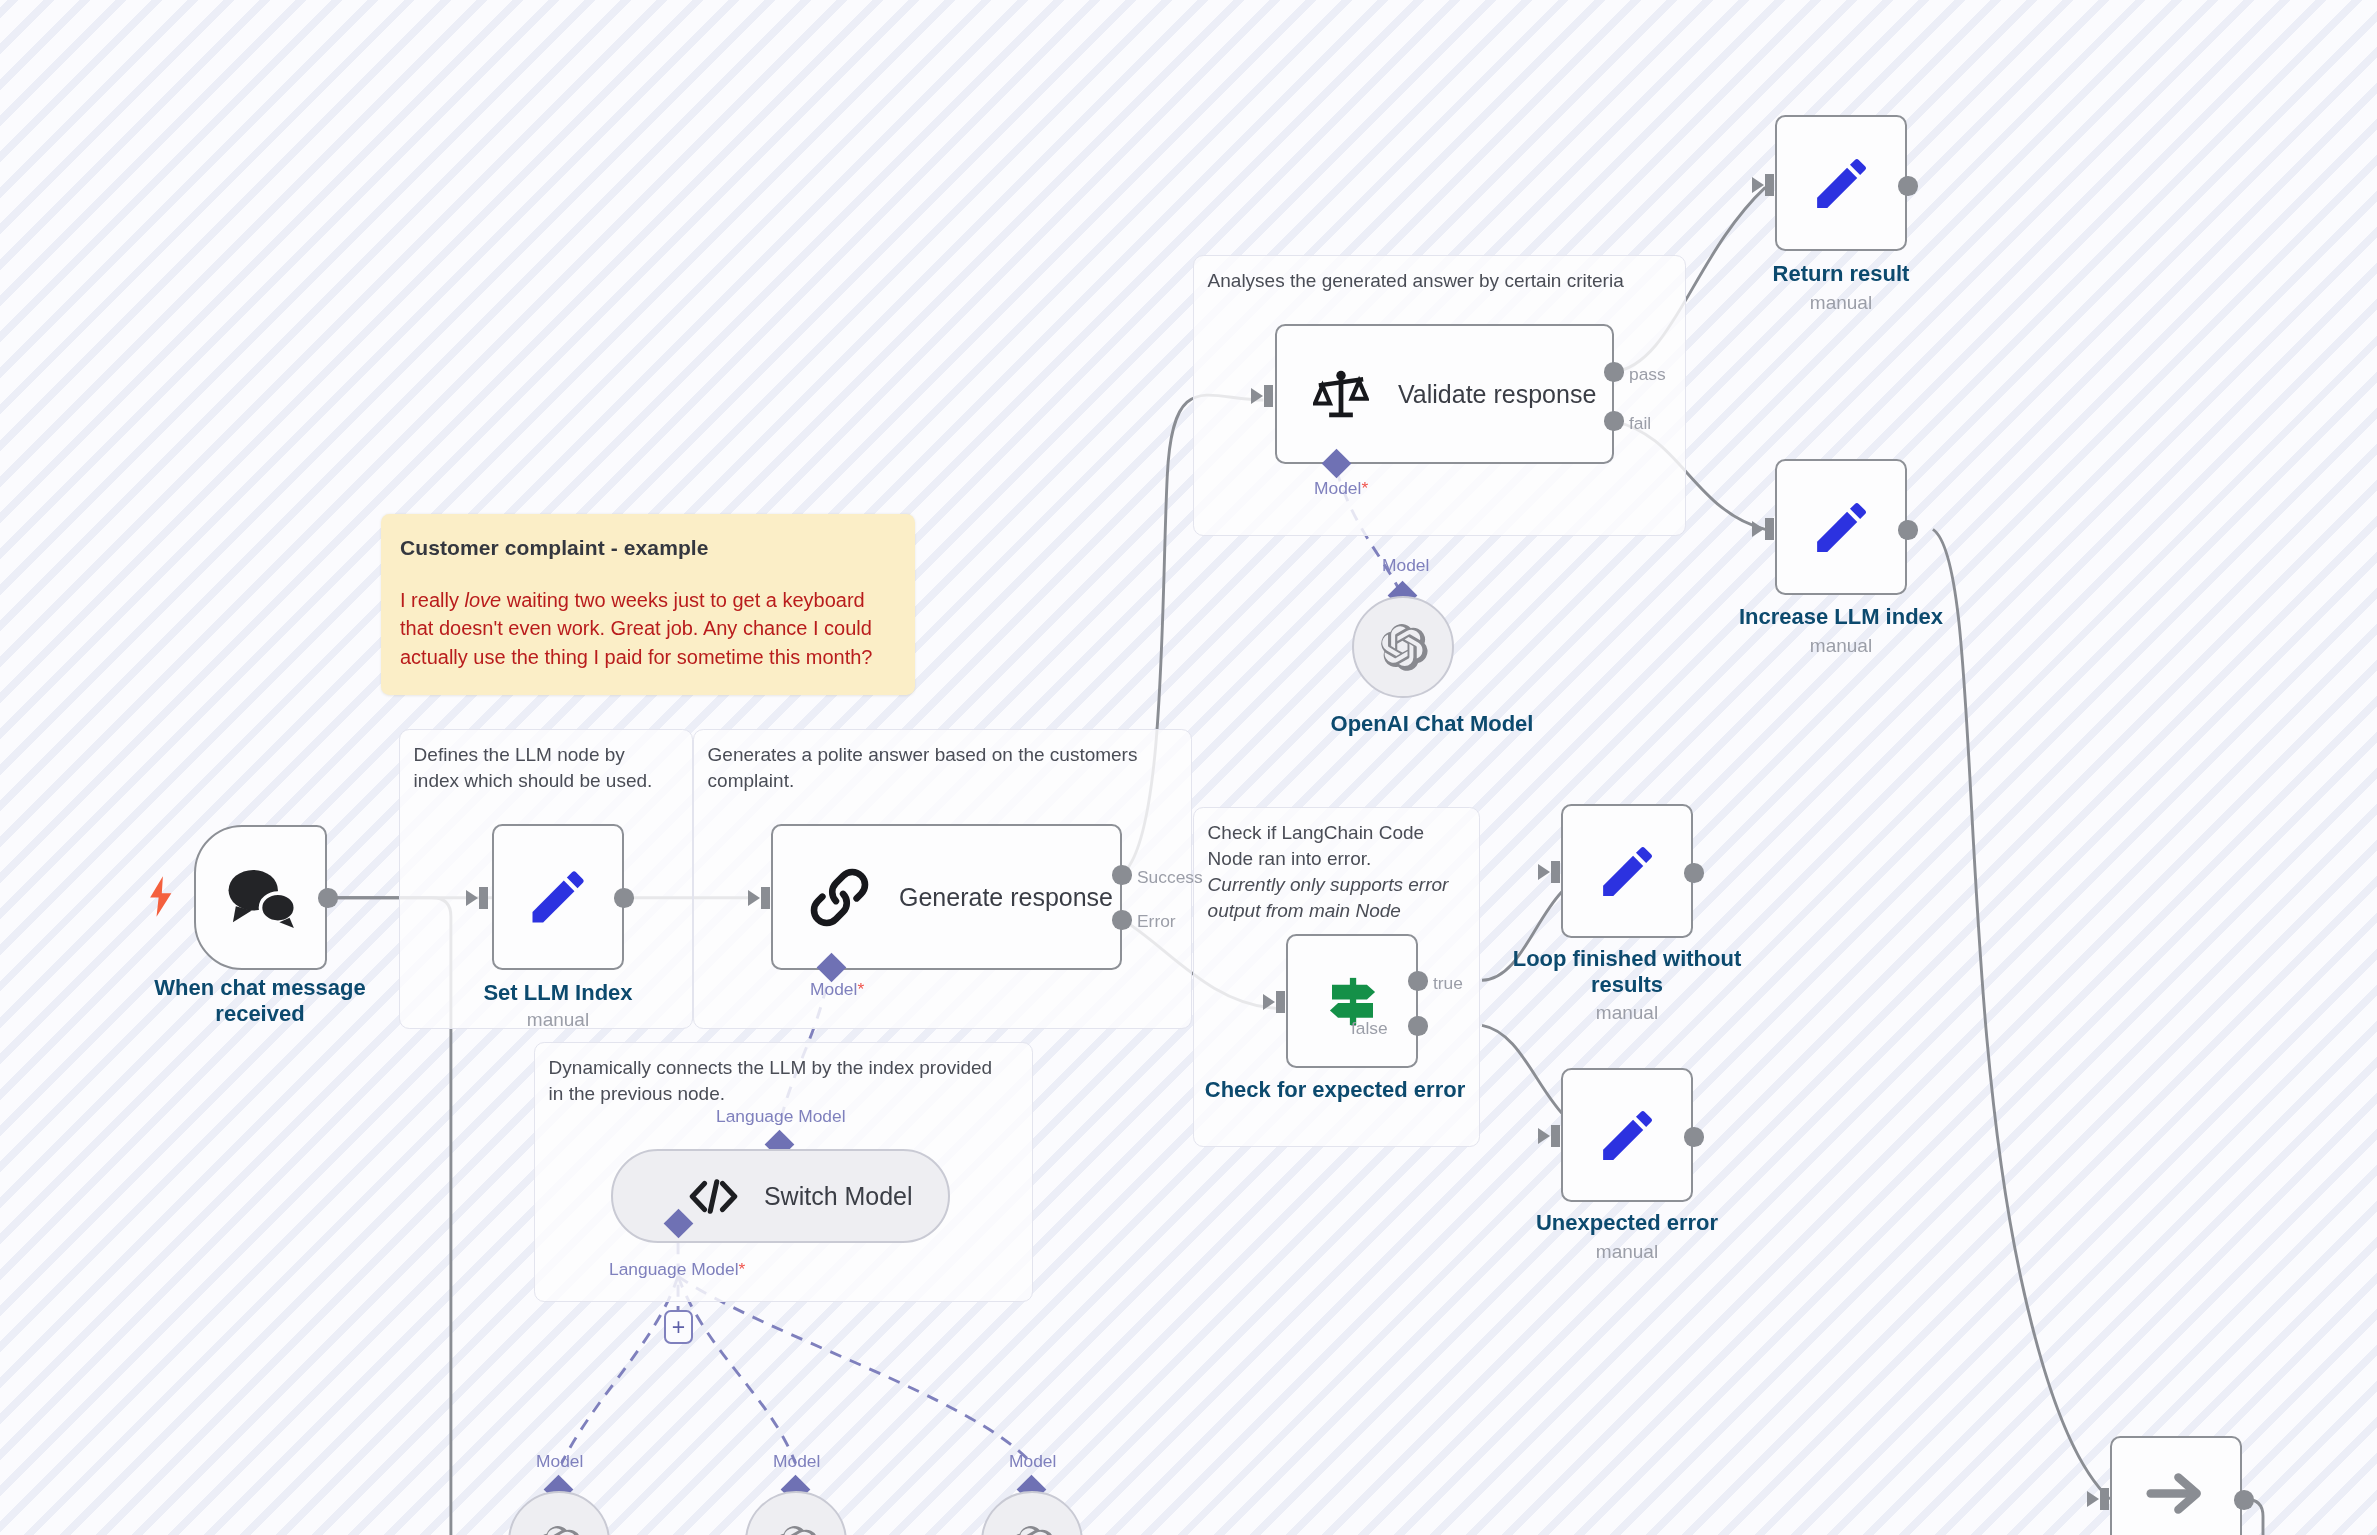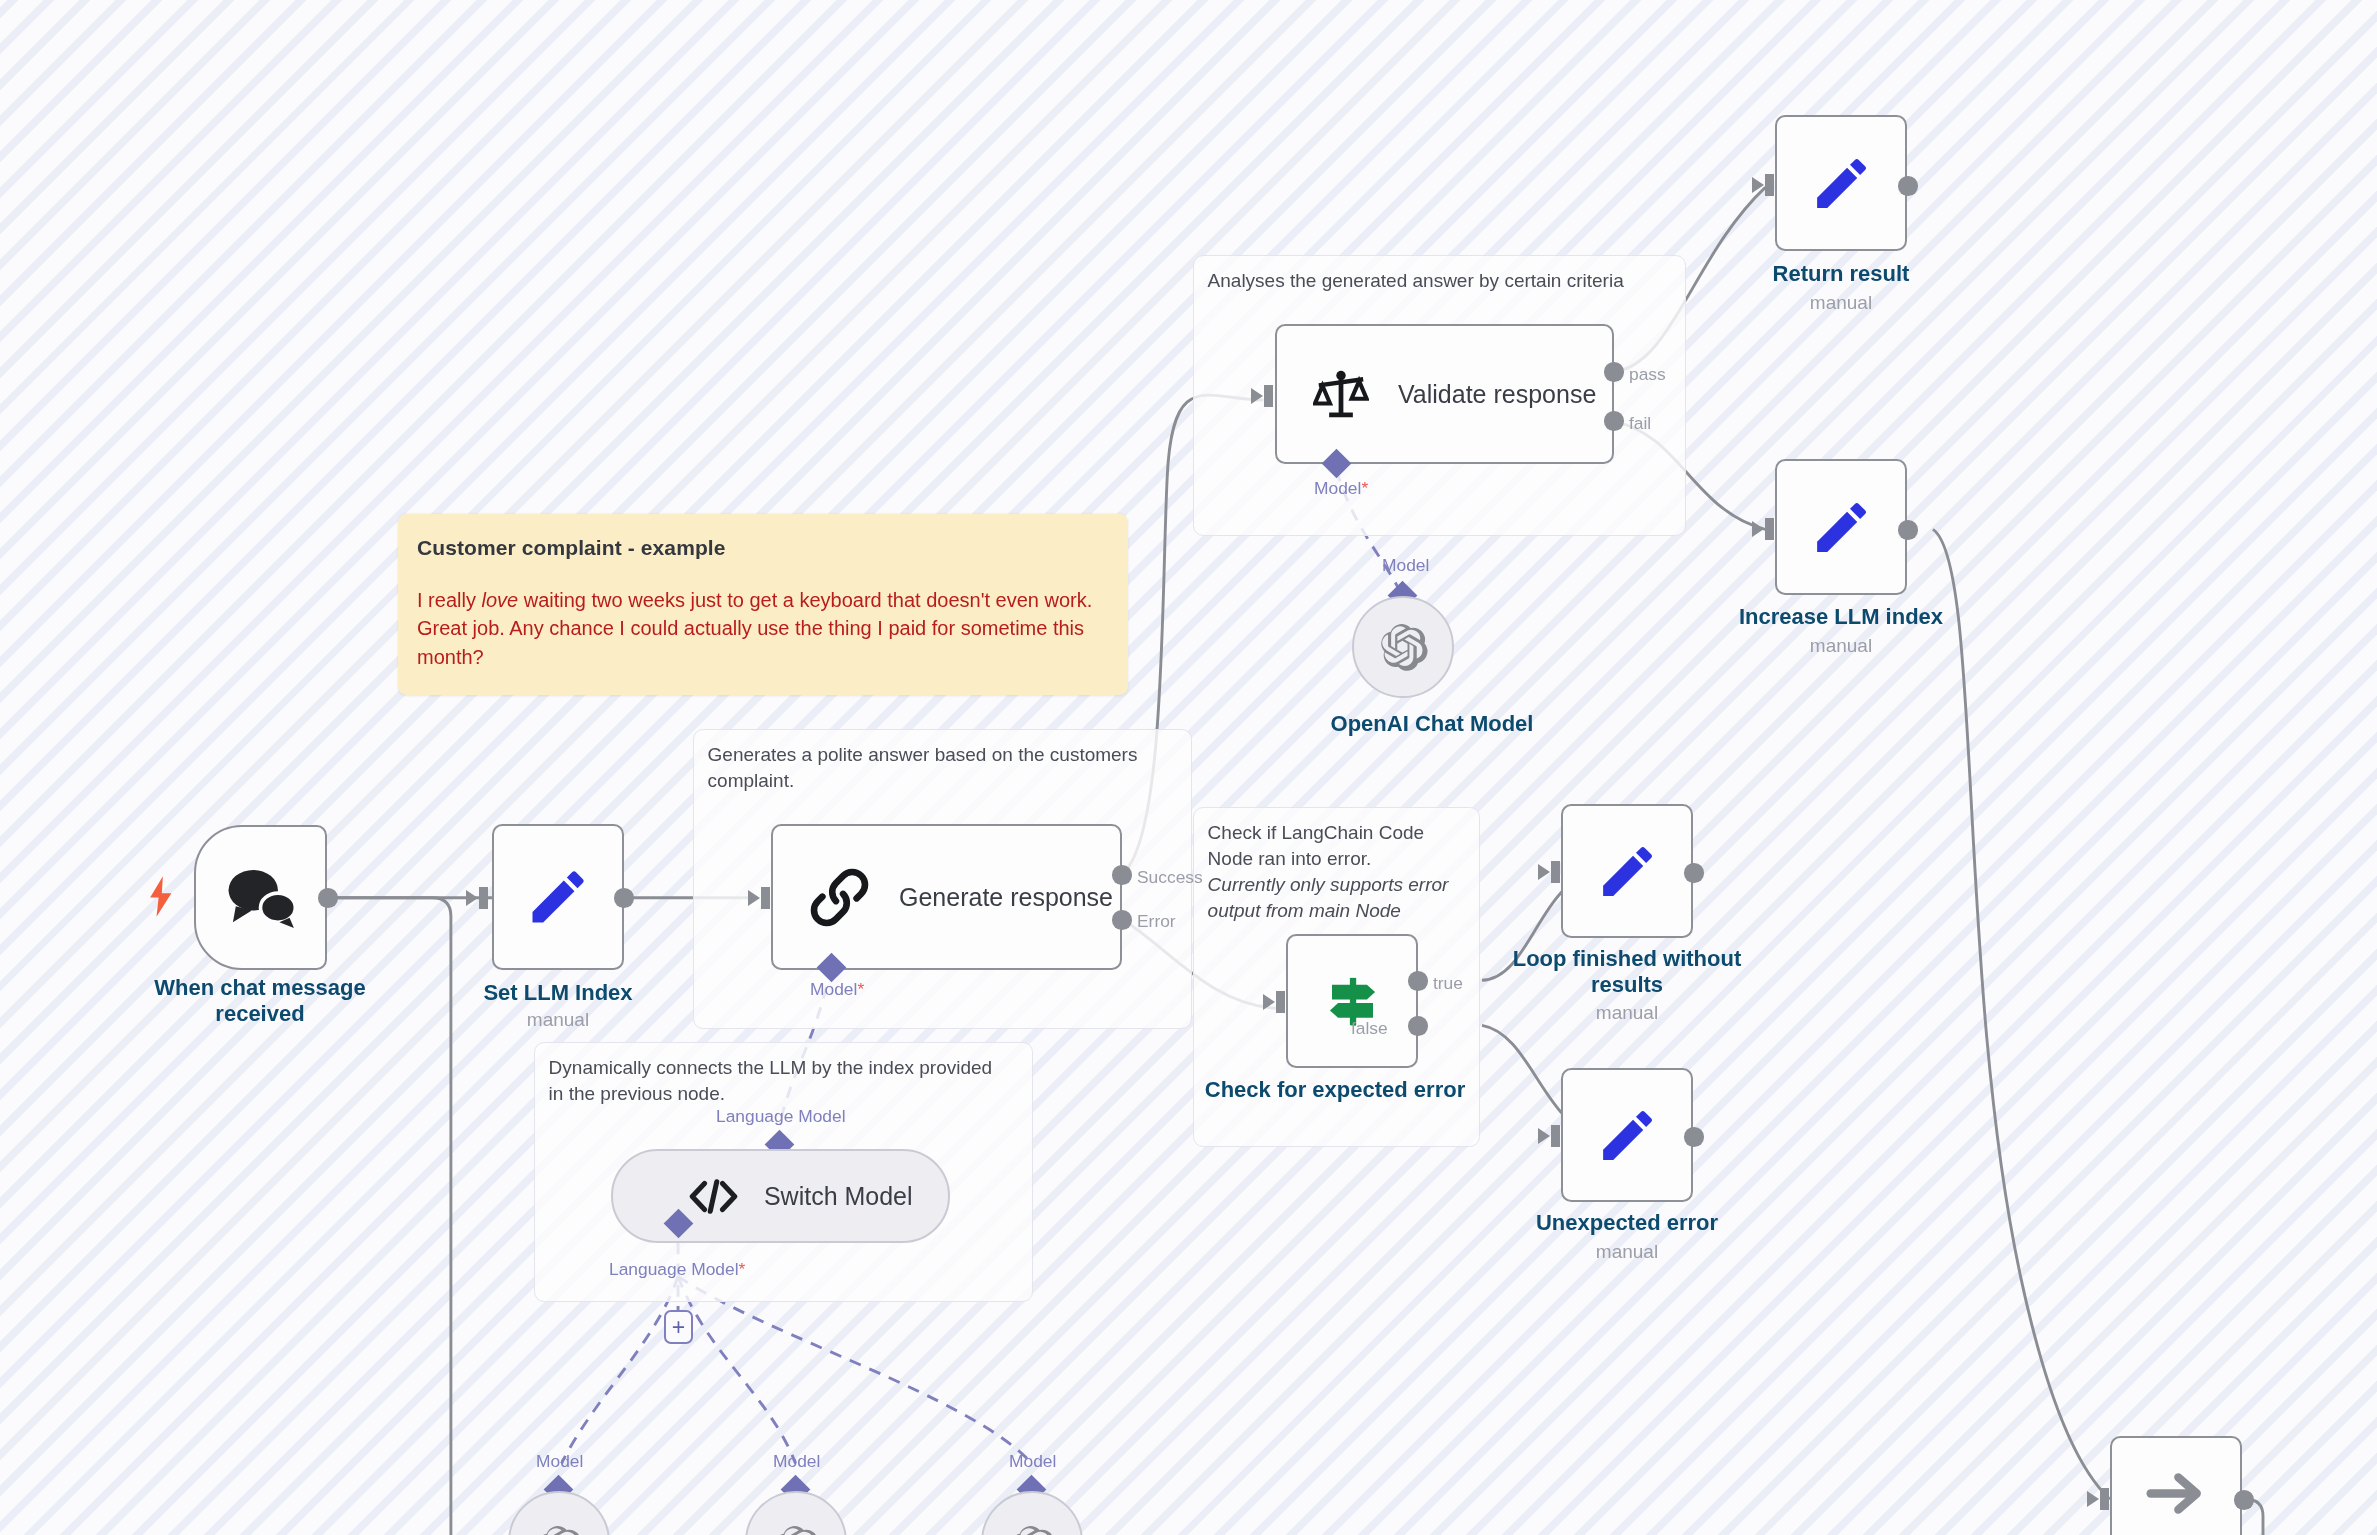--- a/index.html
+++ b/index.html
@@ -156,25 +156,29 @@
     <path class="edge" d="M 2582 1762 L 2640 1762 Q 2660 1762 2660 1782 L 2660 1805"></path>
 
     <path class="edge-ai" d="M 977 1135 C 960 1220 930 1260 917 1320"></path>
     <path class="edge-ai" d="M 1571 552 C 1590 620 1630 660 1648 700"></path>
     <path class="edge-ai" d="M 797 1500 C 770 1580 700 1640 660 1720"></path>
     <path class="edge-ai" d="M 797 1500 C 830 1590 905 1640 935 1720"></path>
     <path class="edge-ai" d="M 797 1500 C 900 1570 1140 1640 1213 1720"></path>
     <path class="edge-ai" d="M 797 1460 L 797 1540"></path>
   </svg>
 
-  <div class="sticky-yellow" style="left:398px; top:514px; width:730px; height:181px;">
+  <div class="sticky-yellow" style="left:381px; top:514px; width:534px; height:181px;">
     <div class="sticky-title">Customer complaint - example</div>
     <div class="sticky-body"><span>I really </span><i>love</i><span> waiting two weeks just to get a keyboard that doesn't even work. Great job. Any chance I could actually use the thing I paid for sometime this month?</span></div>
   </div>
 
+  <div class="group-note" style="left:399px; top:729px; width:294px; height:300px;">
+    <div class="note-text">Defines the LLM node by
+index which should be used.</div>
+  </div>
 
   <div class="group-note" style="left:693px; top:729px; width:499px; height:300px;">
     <div class="note-text">Generates a polite answer based on the customers
 complaint.</div>
   </div>
 
   <div class="group-note" style="left:1193px; top:255px; width:493px; height:281px;">
     <div class="note-text">Analyses the generated answer by certain criteria</div>
   </div>
 

